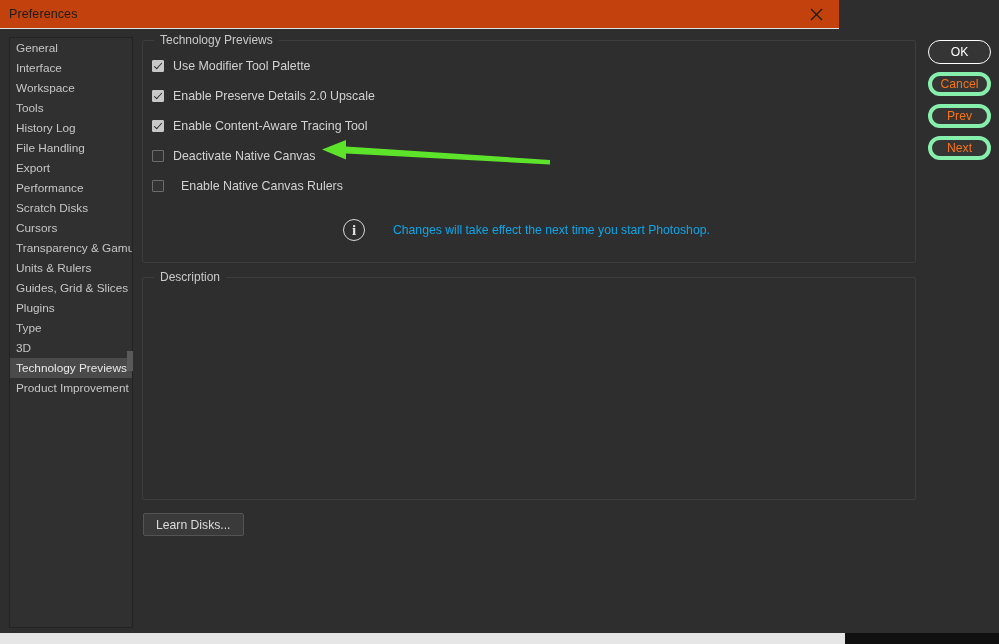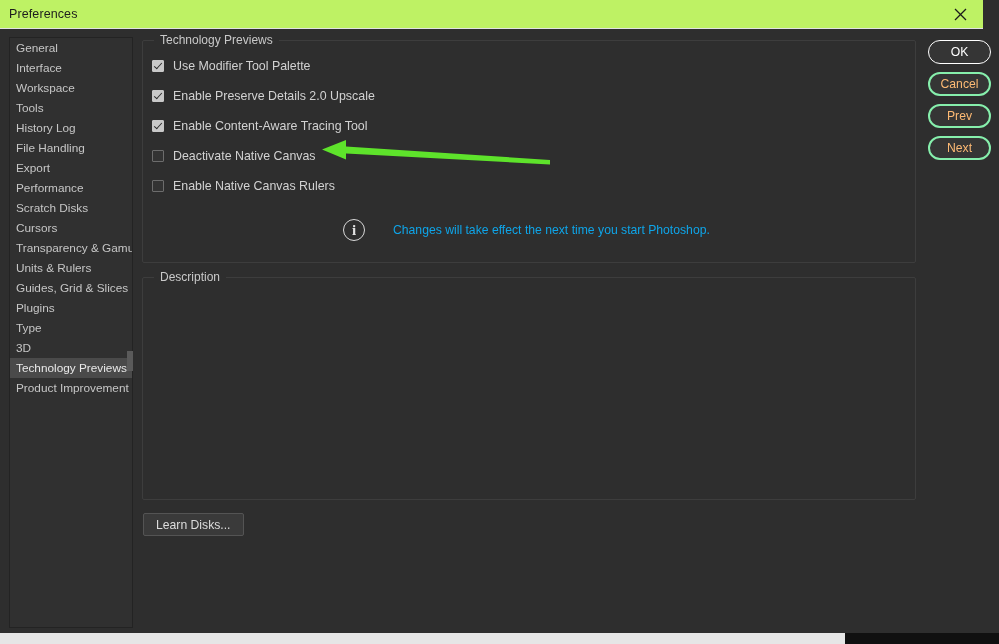--- a/index.html
+++ b/index.html
@@ -21,22 +21,22 @@
     width: 999px;
     height: 644px;
     background: #2e2e2e;
     overflow: hidden;
   }
 
   
   .titlebar {
     position: absolute;
     left: 0; top: 0;
-    width: 983px; height: 29px;
-    background: #bef264;
+    width: 839px; height: 29px;
+    background: #c2410c;
     border-bottom: 1px solid #e2e2e2;
     box-sizing: border-box;
   }
   .titlebar-title {
     position: absolute;
     left: 9px; top: 7px;
     font-size: 12.5px;
     color: #1d1d1d;
     letter-spacing: .1px;
     white-space: nowrap;
@@ -221,24 +221,24 @@
     width: 63px;
   }
   .pill-btn {
     display: flex;
     align-items: center;
     justify-content: center;
     width: 63px;
     height: 24px;
     margin-bottom: 8px;
     background: #353535;
-    border: 2px solid #86efac;
+    border: 4px solid #86efac;
     border-radius: 12px;
     box-sizing: border-box;
-    color: #fdba74;
+    color: #f97316;
     font-size: 12.2px;
     font-family: "Liberation Sans", sans-serif;
     cursor: pointer;
   }
   .pill-btn.primary {
     border-color: #ffffff;
     border-width: 1.5px;
     color: #ffffff;
   }
 
@@ -323,21 +323,21 @@
       <div class="check-row" style="top:106px;">
         <span class="checkbox off"></span>
         <span class="check-label">Deactivate Native Canvas</span>
       </div>
 
       <div class="check-row" style="top:76px;">
         <span class="checkbox on"></span>
         <span class="check-label">Enable Content-Aware Tracing Tool</span>
       </div>
 
-      <div class="check-row" style="top:136px;">
+      <div class="check-row" style="top:136px;gap:8px;">
         <span class="checkbox off"></span>
         <span class="check-label">Enable Native Canvas Rulers</span>
       </div>
 
 
       <div class="info-note">
         <span class="info-icon">i</span>
         <span class="info-text">Changes will take effect the next time you start Photoshop.</span>
       </div>
     </div>

